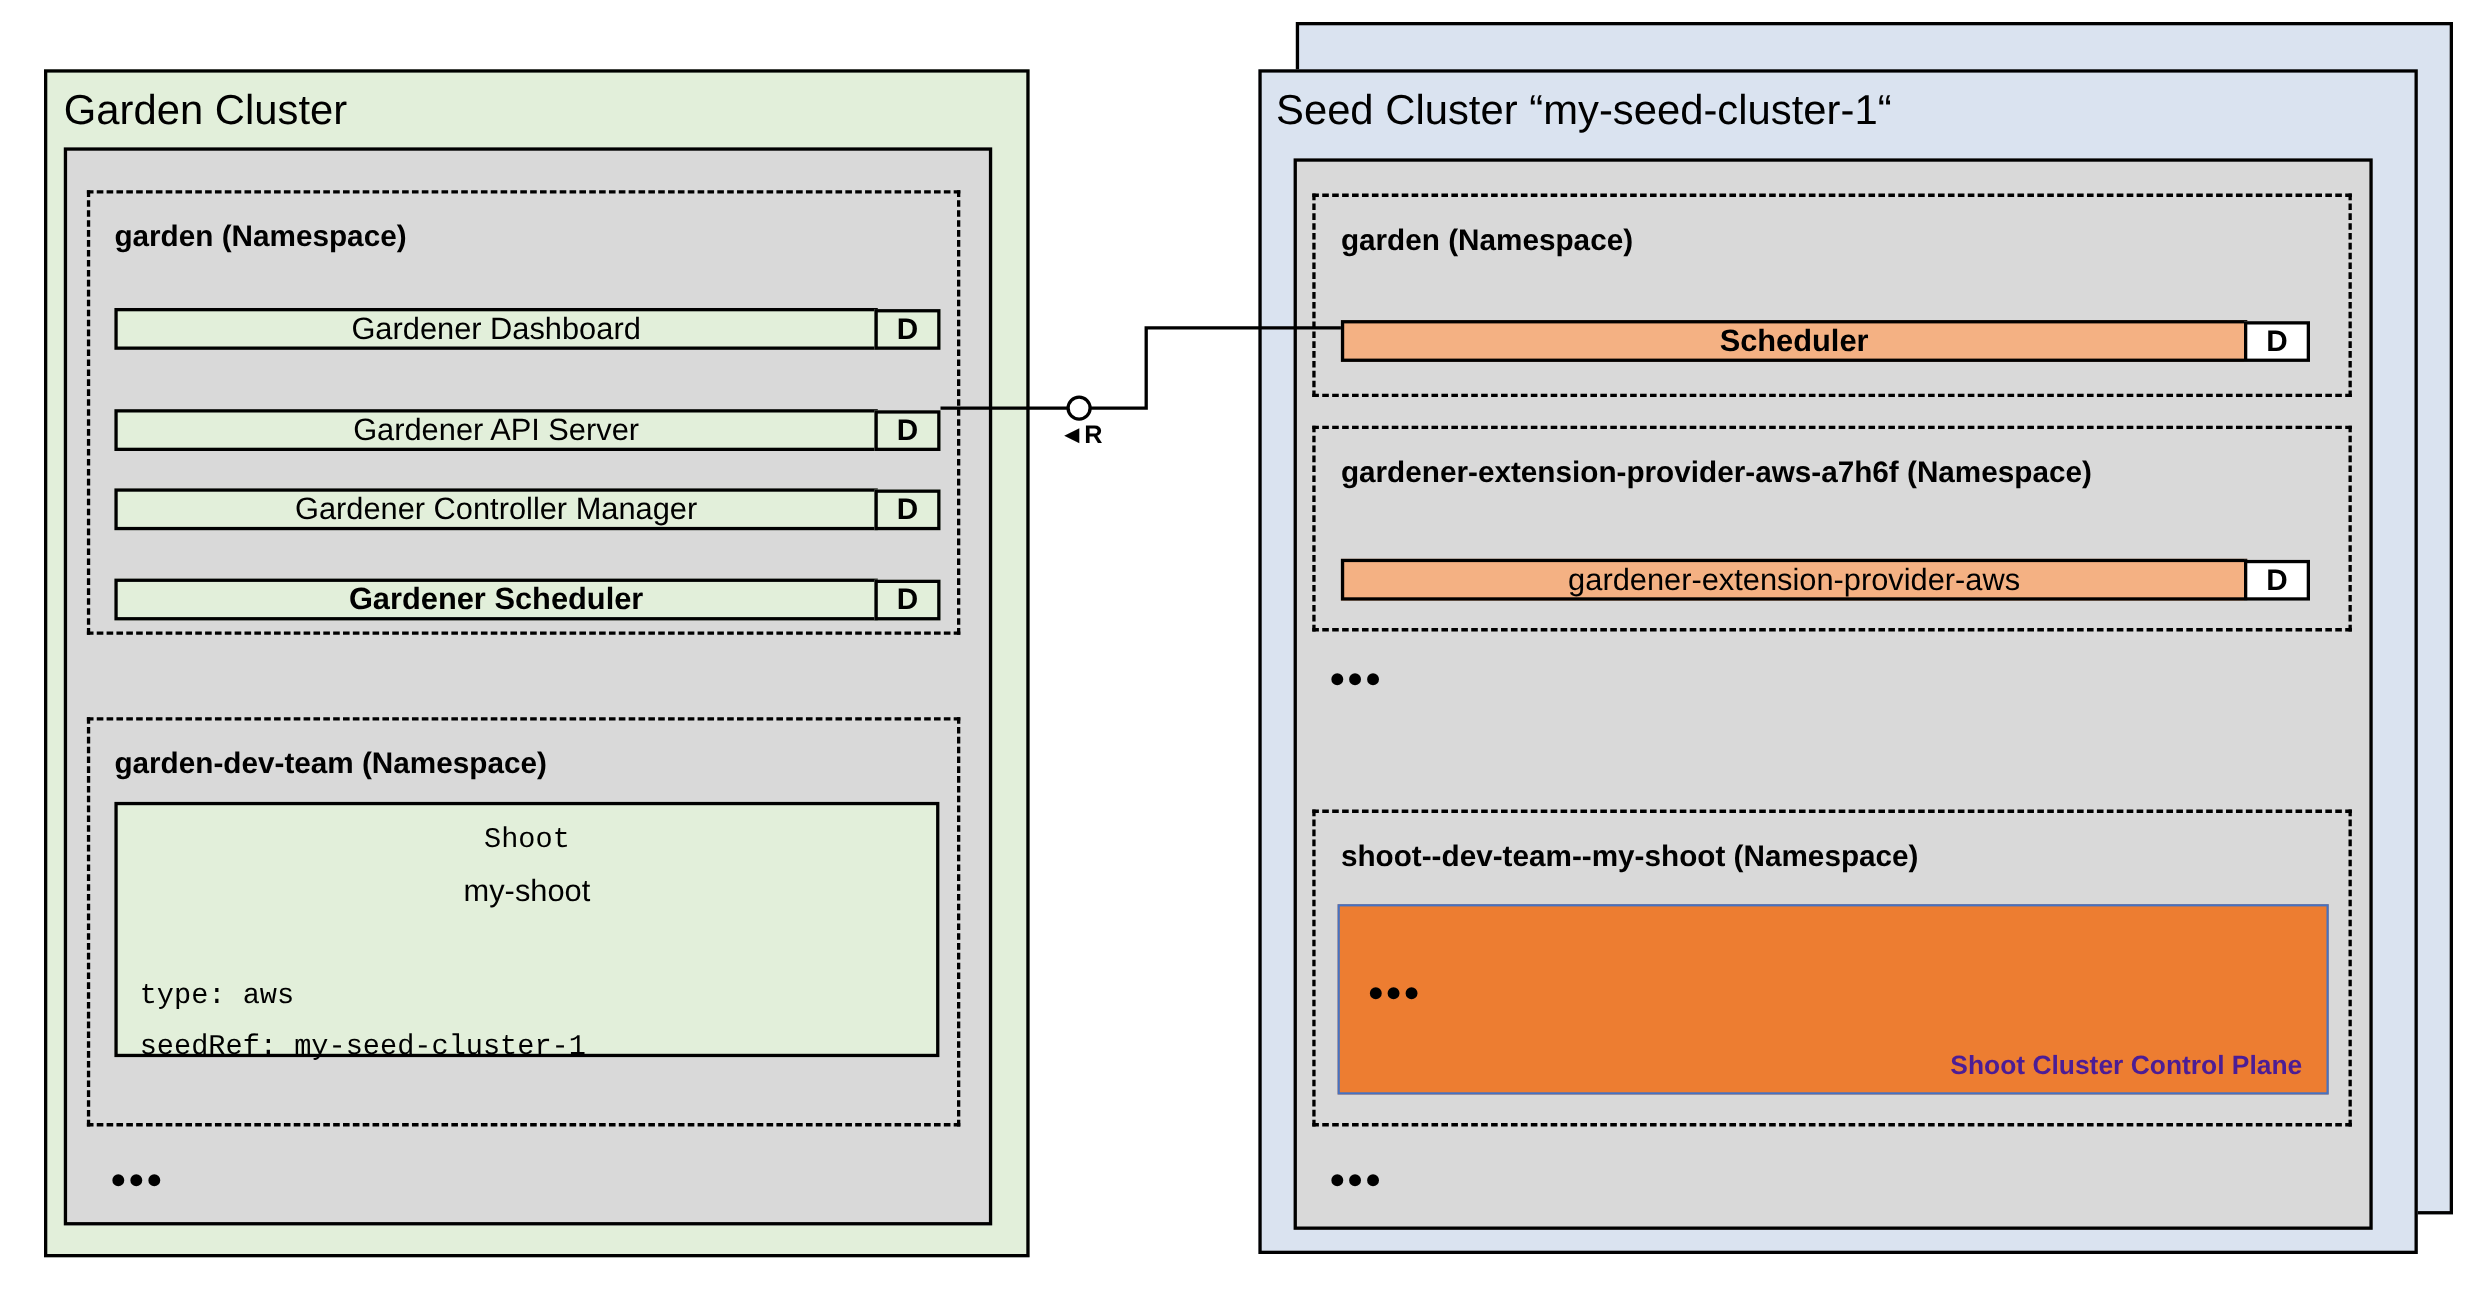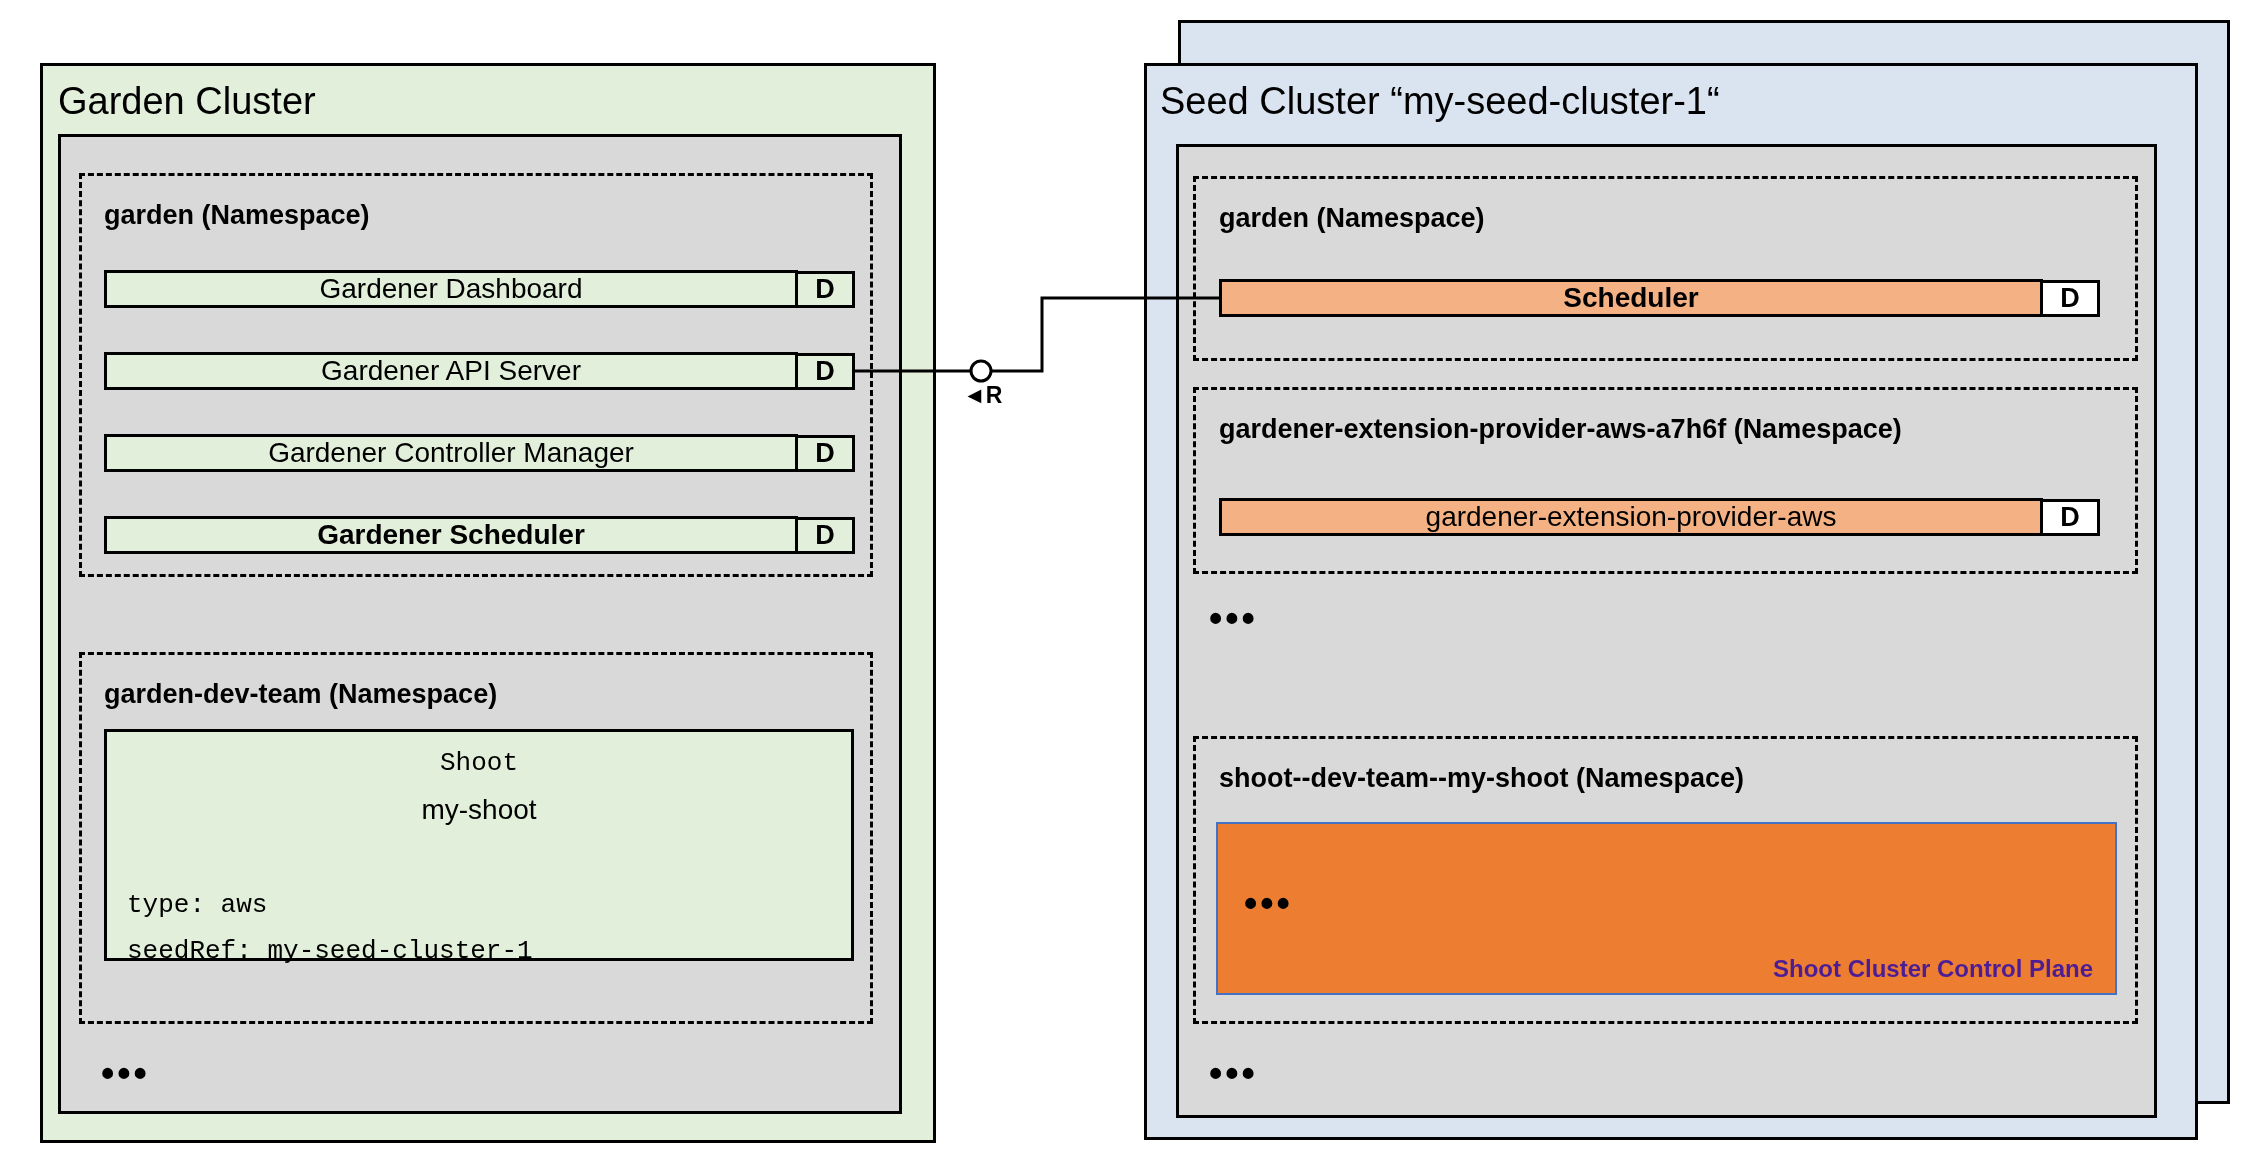--- a/index.html
+++ b/index.html
@@ -8,41 +8,41 @@
   .canvas { position:relative; width:2262px; height:1174px; background:#fff; overflow:hidden; }
   .abs { position:absolute; }
   .solid { border:3px solid #000; }
   .dashed { border:3px dashed #000; }
   .cluster-title { font-size:38px; white-space:nowrap; }
   .ns-label { font-weight:bold; font-size:27px; white-space:nowrap; }
   .gray { background:#d9d9d9; }
   .greenbg { background:#e2efda; }
   .bluebg { background:#dae3f0; }
 
-  .row { display:flex; align-items:center;border-radius:17px; }
+  .row { display:flex; align-items:flex-end;border-radius:17px; }
   .row .main { flex:1; display:flex; align-items:center; justify-content:center;
                font-size:28px; border:3px solid #000; white-space:nowrap; }
   .row .badge { width:60px; margin-left:-3px; display:flex; align-items:center; justify-content:center;
                 font-size:27px; font-weight:bold; border:3px solid #000; }
   .badge-green { background:#e2efda; }
   .badge-white { background:#ffffff; }
   .orange { background:#f4b183; }
   .bold { font-weight:bold; }
 
   .dots { font-weight:bold; font-size:38px; letter-spacing:3px; white-space:nowrap; }
   .mono { font-family:"Liberation Mono", monospace; font-size:26px; white-space:nowrap; }
 
   
   #garden-box   { left:40px;  top:63px;  width:896px; height:1080px; }
   #garden-title { left:58px;  top:80px; }
   #garden-gray  { left:58px;  top:134px; width:844px; height:980px; }
   #g-ns1        { left:79px;  top:173px; width:794px; height:404px; }
   #g-ns1-label  { left:104px; top:200px; }
   .g-row        { left:104px; width:751px; height:58px; }
-  #g-row-0 { top:260px; } #g-row-1 { top:342px; } #g-row-2 { top:424px; } #g-row-3 { top:506px; }
+  #g-row-0 { top:260px; } #g-row-1 { top:352px; } #g-row-2 { top:424px; } #g-row-3 { top:506px; }
   #g-ns2        { left:79px;  top:652px; width:794px; height:372px; }
   #g-ns2-label  { left:104px; top:679px; }
   #shoot-box    { left:104px; top:729px; width:750px; height:232px; }
   #shoot-box .shoot-kind  { position:absolute; top:16px;  left:0; width:100%; text-align:center; }
   #shoot-box .shoot-name  { position:absolute; top:62px;  left:0; width:100%; text-align:center;
                             font-weight:normal; font-size:28px; }
   #shoot-box .spec-1 { position:absolute; left:20px; top:158px; }
   #shoot-box .spec-2 { position:absolute; left:20px; top:204px; }
   #g-dots       { left:101px; top:1052px; }
 

